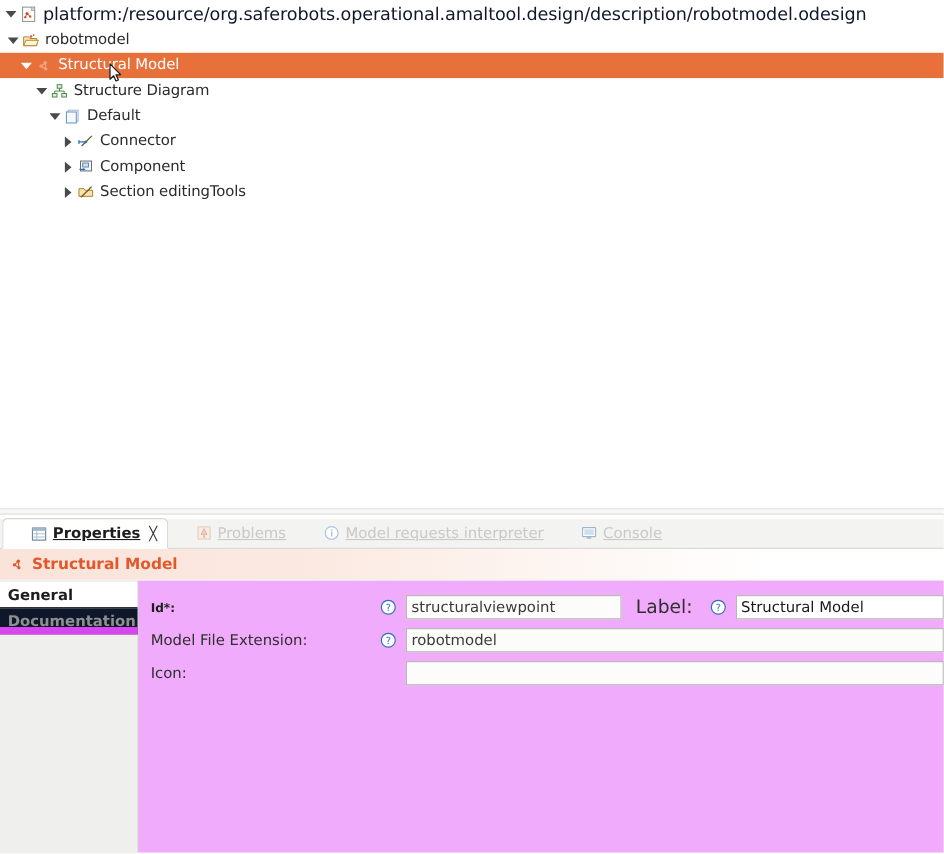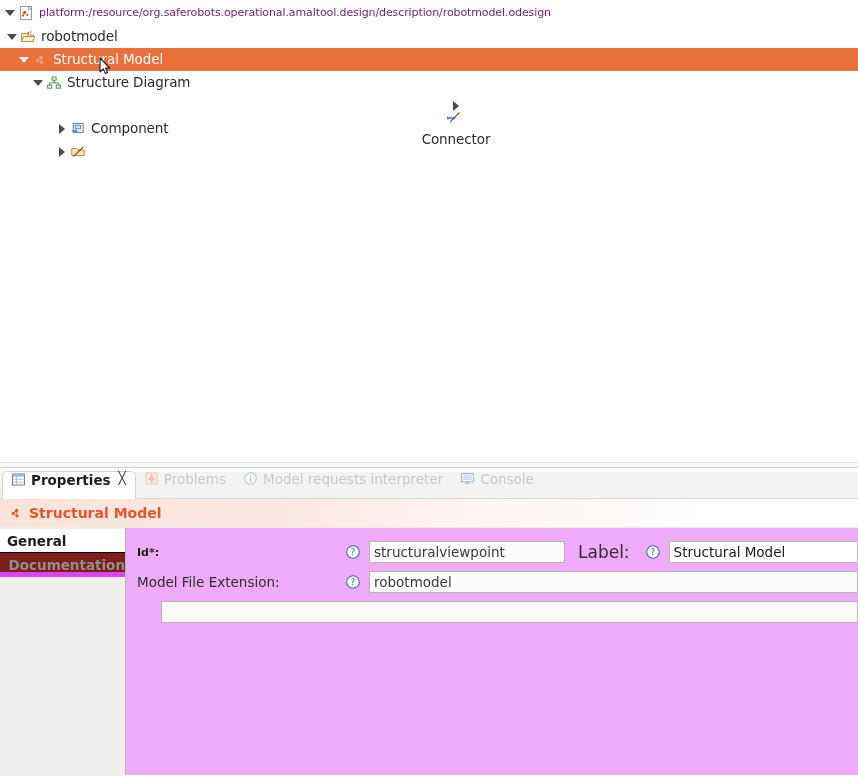--- a/index.html
+++ b/index.html
@@ -71,21 +71,21 @@
   .ticon svg { display: block; }
 
   .tlabel {
     font-size: 13.5px;
     letter-spacing: -0.1px;
   }
   .tree-row.selected .tlabel { color: #ffffff; }
 
   
   .path-row { height: 25px; line-height: 25px; }
-  .path-row .tlabel { color: #701a75; font-size: 11px; }
+  .path-row .tlabel { color: #0f172a; font-size: 16px; }
 
   
   .cursor {
     position: absolute;
     left: 99px; top: 57px;
     width: 12px; height: 19px;
     pointer-events: none;
     z-index: 40;
   }
 
@@ -123,25 +123,27 @@
   .tabbar::before {
     content:"";
     position:absolute; left:0; right:0; top:0; height:4px;
     background:#ffffff;
   }
 
   .tab {
     position: relative;
     height: 27px;
     display: flex;
+    align-items: center;
     gap: 5px;
-    padding: 0 9px 0 8px;
+    padding: 0 9px 0 25px;
     font-size: 13.5px;
     color: #c9c9c7;
     white-space: nowrap;
+    text-decoration: underline;
   }
   .tab.active {
     background: #ffffff;
     color: #1d1d1d;
     font-weight: bold;
     border: 1px solid #d3d3d0;
     border-bottom: 1px solid #ffffff;
     border-radius: 5px 5px 0 0;
     height: 28px;
     margin-bottom: -1px;
@@ -188,24 +190,23 @@
     height: 24px;
     line-height: 24px;
     padding-left: 7px;
     font-size: 13.5px;
     font-weight: bold;
     color: #1d1d1d;
     background: #ffffff;
     border-bottom: 1px solid #000000;
   }
   .tablist-item.hovered {
-    background: #7f1d1d;
+    background: #0f172a;
     color: #8f8f8f;
-    border-bottom: 5px solid #d946ef;
-    text-align: right;
+    border-bottom: 7px solid #d946ef;
   }
   .tablist-filler {
     background: #efefed;
     height: 100%;
   }
 
   .form {
     flex: 1;
     position: relative;
     background: #f0abfc;
@@ -306,22 +307,32 @@
         <svg width="16" height="16" viewBox="0 0 16 16">
           <rect x="6.0" y="2.0" width="4.2" height="3.2" fill="#dff0df" stroke="#4a8a4a" stroke-width="0.9"></rect>
           <rect x="1.6" y="10.0" width="4.2" height="3.2" fill="#dff0df" stroke="#4a8a4a" stroke-width="0.9"></rect>
           <rect x="10.2" y="10.0" width="4.2" height="3.2" fill="#dff0df" stroke="#4a8a4a" stroke-width="0.9"></rect>
           <path d="M8.1 5.2 V7.8 M3.7 10 V7.8 H12.3 V10" stroke="#4a8a4a" stroke-width="0.9" fill="none"></path>
         </svg>
       </span>
       <span class="tlabel">Structure Diagram</span>
     </div>
 
-
-    <div class="tree-row" style="padding-left:54px;flex-direction:column;">
+    <div class="tree-row" style="padding-left:42px;">
+      <span class="twisty down"></span>
+      <span class="ticon">
+        <svg width="16" height="16" viewBox="0 0 16 16">
+          <rect x="4.0" y="2.2" width="9" height="10" fill="#ffffff" stroke="#9fbcd6" stroke-width="1"></rect>
+          <rect x="2.4" y="3.8" width="9" height="10" fill="#f4f9fd" stroke="#6e9bc4" stroke-width="1"></rect>
+        </svg>
+      </span>
+      <span class="tlabel">Default</span>
+    </div>
+
+    <div class="tree-row" style="padding-left:54px;">
       <span class="twisty right"></span>
       <span class="ticon">
         <svg width="16" height="16" viewBox="0 0 16 16">
           <path d="M13.5 2.5 L4.2 11.8" stroke="#6b5a20" stroke-width="1.2"></path>
           <path d="M2.0 8.0 H9.0" stroke="#2f6fb5" stroke-width="1.3"></path>
           <path d="M9.8 8.0 L7.2 6.4 V9.6 Z" fill="#2f6fb5"></path>
           <path d="M1.8 6.4 V9.6" stroke="#2f6fb5" stroke-width="1.3"></path>
         </svg>
       </span>
       <span class="tlabel">Connector</span>
@@ -342,20 +353,21 @@
 
     <div class="tree-row" style="padding-left:54px;">
       <span class="twisty right"></span>
       <span class="ticon">
         <svg width="16" height="16" viewBox="0 0 16 16">
           <path d="M1.8 11.5 V4.5 H6.4 L7.4 6.0 H14.2 V11.5 Z" fill="#fbe3ae" stroke="#a8832e" stroke-width="0.9"></path>
           <path d="M3.5 12.4 L12.0 4.2" stroke="#7a5f1a" stroke-width="1.3"></path>
           <path d="M11.2 3.4 L13.6 2.4 L12.8 4.8 Z" fill="#7a5f1a"></path>
         </svg>
       </span>
+      <span class="tlabel">Section editingTools</span>
     </div>
 
     <div class="cursor">
       <svg width="12" height="19" viewBox="0 0 12 19">
         <path d="M1 1 L1 15 L4.3 11.9 L6.4 16.6 L8.6 15.6 L6.5 11.1 L10.6 10.9 Z" fill="#ffffff" stroke="#1a1a1a" stroke-width="1.1" stroke-linejoin="round"></path>
       </svg>
     </div>
   </div>
 
   <div class="sash"></div>
@@ -462,20 +474,21 @@
           <span class="help">
             <svg width="16" height="16" viewBox="0 0 16 16">
               <circle cx="8" cy="8" r="6.3" fill="#ffffff" stroke="#2f6fb5" stroke-width="1.1"></circle>
               <text x="8" y="11.4" text-anchor="middle" font-size="9" font-family="DejaVu Sans, sans-serif" fill="#2f6fb5">?</text>
             </svg>
           </span>
           <input class="finput grow" type="text" value="robotmodel" style="">
         </div>
 
         <div class="frow">
+          <span class="flabel">Icon:</span>
           <span class="help blank"></span>
           <input class="finput grow" type="text" value="" style="">
         </div>
 
       </div>
     </div>
   </div>
 </div>
 
 </body></html>

